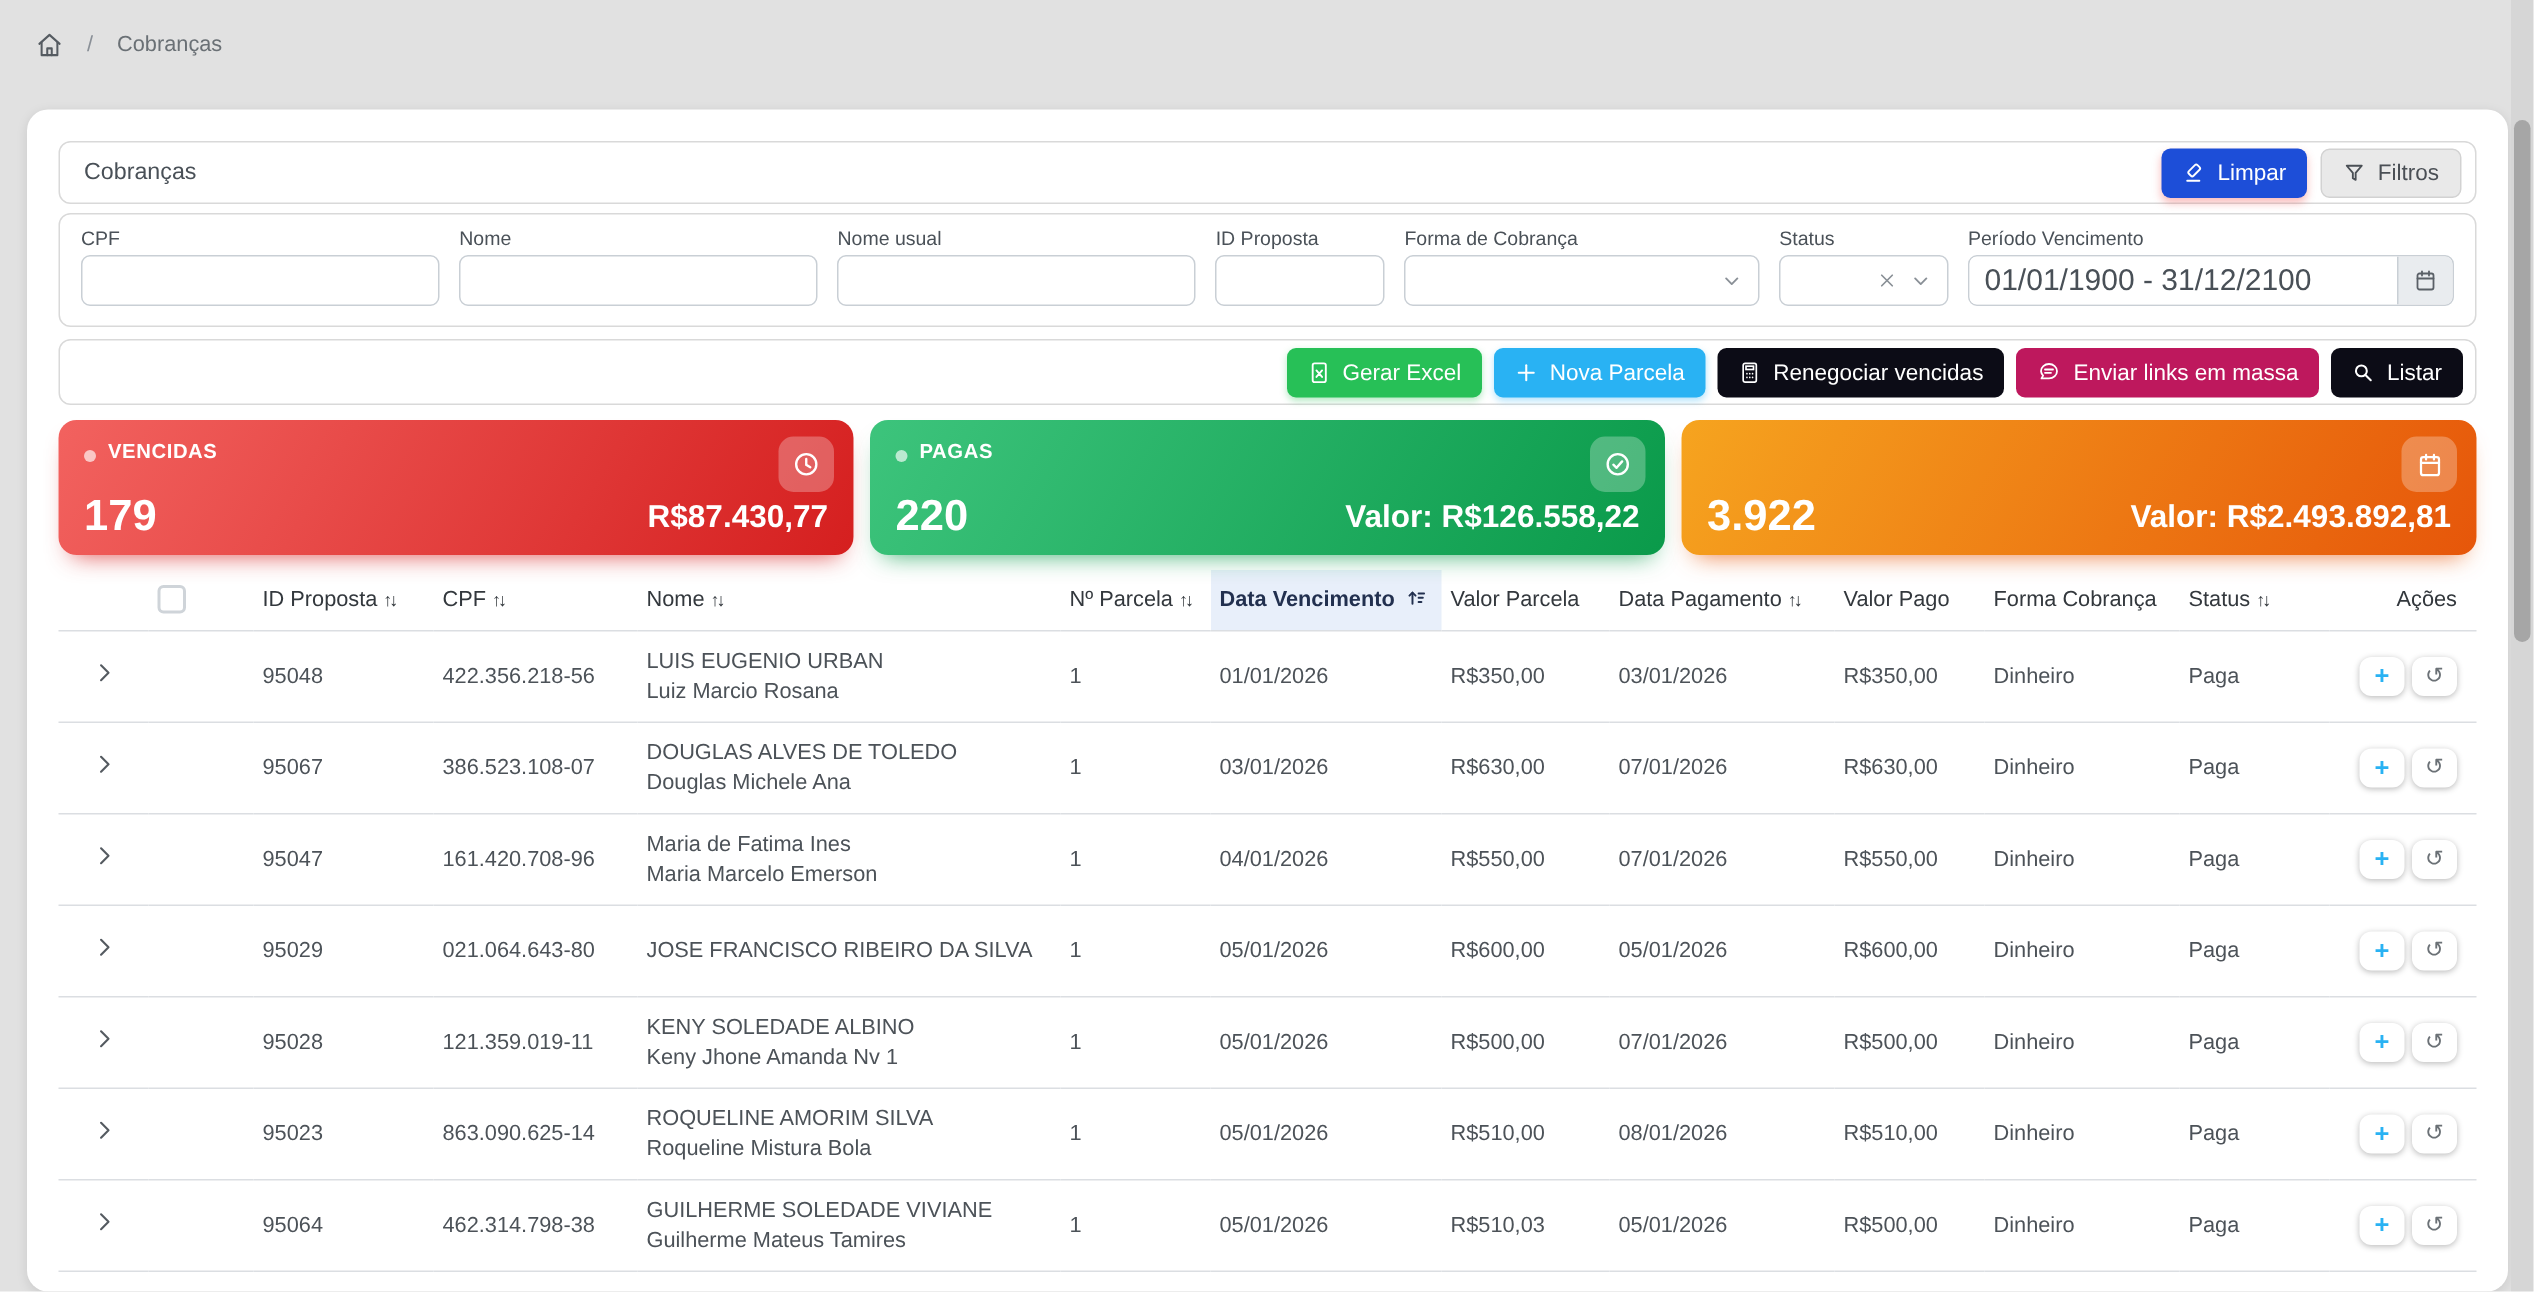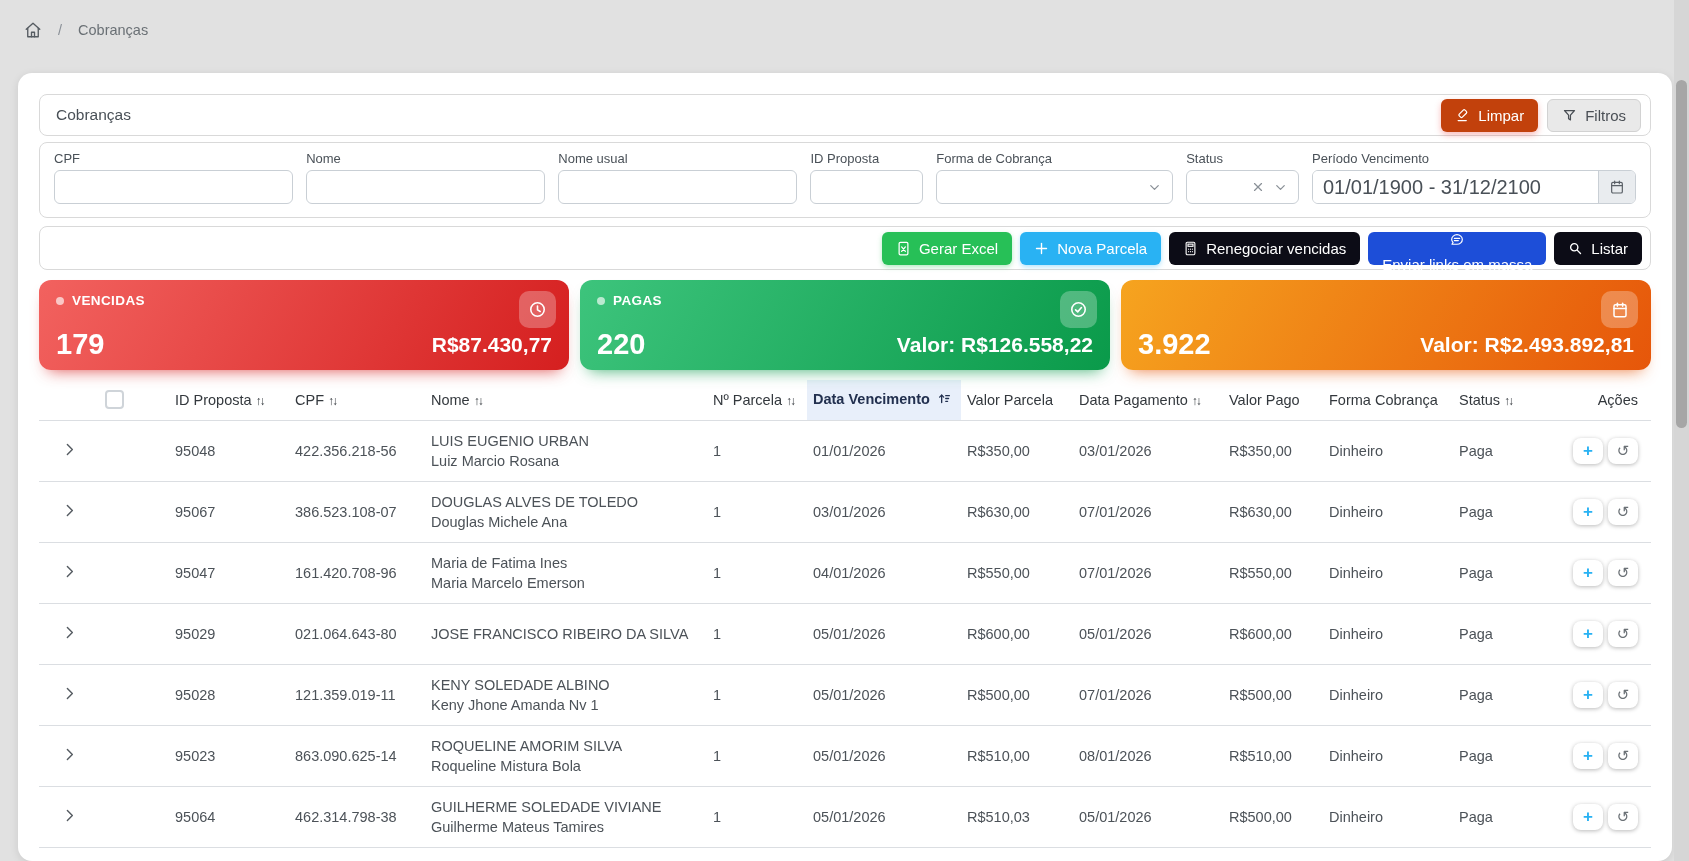--- a/index.html
+++ b/index.html
@@ -24,49 +24,49 @@
     padding:21px; overflow:hidden;
   }
 
   .box { border:1px solid #d9d9d9; border-radius:8px; background:#fff; }
 
   
   .title-box { height:42px; display:flex; align-items:center; justify-content:space-between; padding:0 9px 0 16px; margin-bottom:6px; }
   .panel-title { font-size:15.5px; color:#495057; }
   .title-actions { display:flex; gap:9px; }
   .btn { height:33px; border:none; border-radius:6px; display:inline-flex; align-items:center; gap:8px; padding:0 14px; font-size:15px; font-family:inherit; color:#fff; cursor:pointer; white-space:nowrap; }
-  .btn-limpar { background:#c2410c; box-shadow:0 3px 6px rgba(238,62,62,.35); }
+  .btn-limpar { background:#1d4ed8; box-shadow:0 3px 6px rgba(238,62,62,.35); }
   .btn-filtros { background:#e9e9e9; color:#4a4f55; border:1px solid #d2d2d2; }
 
   
   .fields-box { display:flex; gap:13px; padding:8px 14px 13px 14px; margin-bottom:8px; }
   .field { display:flex; flex-direction:column; }
   .f-lg { flex:2.12; } .f-sm { flex:1.0; } .f-md { flex:2.1; } .f-per { flex:2.05; }
   .field label { font-size:13px; color:#4a5158; margin-bottom:4px; }
   .inp, .sel, .per-wrap { height:34px; border:1px solid #c9cfd5; border-radius:6px; background:#fff; }
   .inp { width:100%; padding:0 10px; font-size:15px; color:#495057; font-family:inherit; outline:none; }
   .sel { display:flex; align-items:center; justify-content:flex-end; gap:8px; padding:0 10px; }
   .per-wrap { display:flex; overflow:hidden; }
   .per-wrap input { flex:1; border:none; padding:0 10px; font-size:20px; color:#495057; font-family:inherit; outline:none; min-width:0; }
   .cal-btn { width:37px; background:#e9ecef; border:none; border-left:1px solid #c9cfd5; display:flex; align-items:center; justify-content:center; cursor:pointer; }
 
   
   .actions-box { height:44px; display:flex; align-items:center; justify-content:flex-end; gap:8px; padding:0 8px; margin-bottom:10px; }
   .btn-excel  { background:#27c057; box-shadow:0 2px 5px rgba(39,192,87,.35); }
   .btn-blue   { background:#29b2f3; box-shadow:0 2px 5px rgba(41,178,243,.35); }
   .btn-dark   { background:#0c0c16; }
-  .btn-lilac  { background:#1d4ed8;flex-direction:column; }
+  .btn-lilac  { background:#be185d; }
 
   
   .cards { display:flex; gap:11px; margin-bottom:10px; }
   .scard { flex:1; height:90px; border-radius:12px; color:#fff; position:relative; padding:13px 17px; }
   .scard.red    { background:linear-gradient(120deg,#f2625f 0%,#d51f1f 100%); box-shadow:0 9px 16px -9px rgba(213,31,31,.8); }
   .scard.green  { background:linear-gradient(120deg,#3dc47c 0%,#0a9a4a 100%); box-shadow:0 9px 16px -9px rgba(10,154,74,.8); }
   .scard.orange { background:linear-gradient(120deg,#f6a41f 0%,#e6560a 100%); box-shadow:0 9px 16px -9px rgba(230,86,10,.8); }
-  .scard .lblrow { display:flex; align-items:center; gap:8px; }
+  .scard .lblrow { display:flex; align-items:flex-end; gap:8px; }
   .scard .dot { width:8px; height:8px; border-radius:50%; background:rgba(255,255,255,.65); }
   .scard .lbl { font-size:13.5px; font-weight:bold; letter-spacing:.4px; }
   .scard .chip { position:absolute; top:11px; right:13px; width:37px; height:37px; border-radius:10px; background:rgba(255,255,255,.27); display:flex; align-items:center; justify-content:center; }
   .scard .count { position:absolute; left:17px; bottom:9px; font-size:29px; font-weight:bold; }
   .scard .val { position:absolute; right:17px; bottom:13px; font-size:21px; font-weight:bold; }
 
   
   table { width:100%; border-collapse:collapse; table-layout:fixed; font-size:14.5px; color:#4c5258; }
   thead th { height:40px; text-align:left; font-weight:normal; color:#33383d; padding:0 6px; white-space:nowrap; overflow:hidden; }
   thead th.hl { background:#e8effa; color:#22304f; font-weight:bold; }

